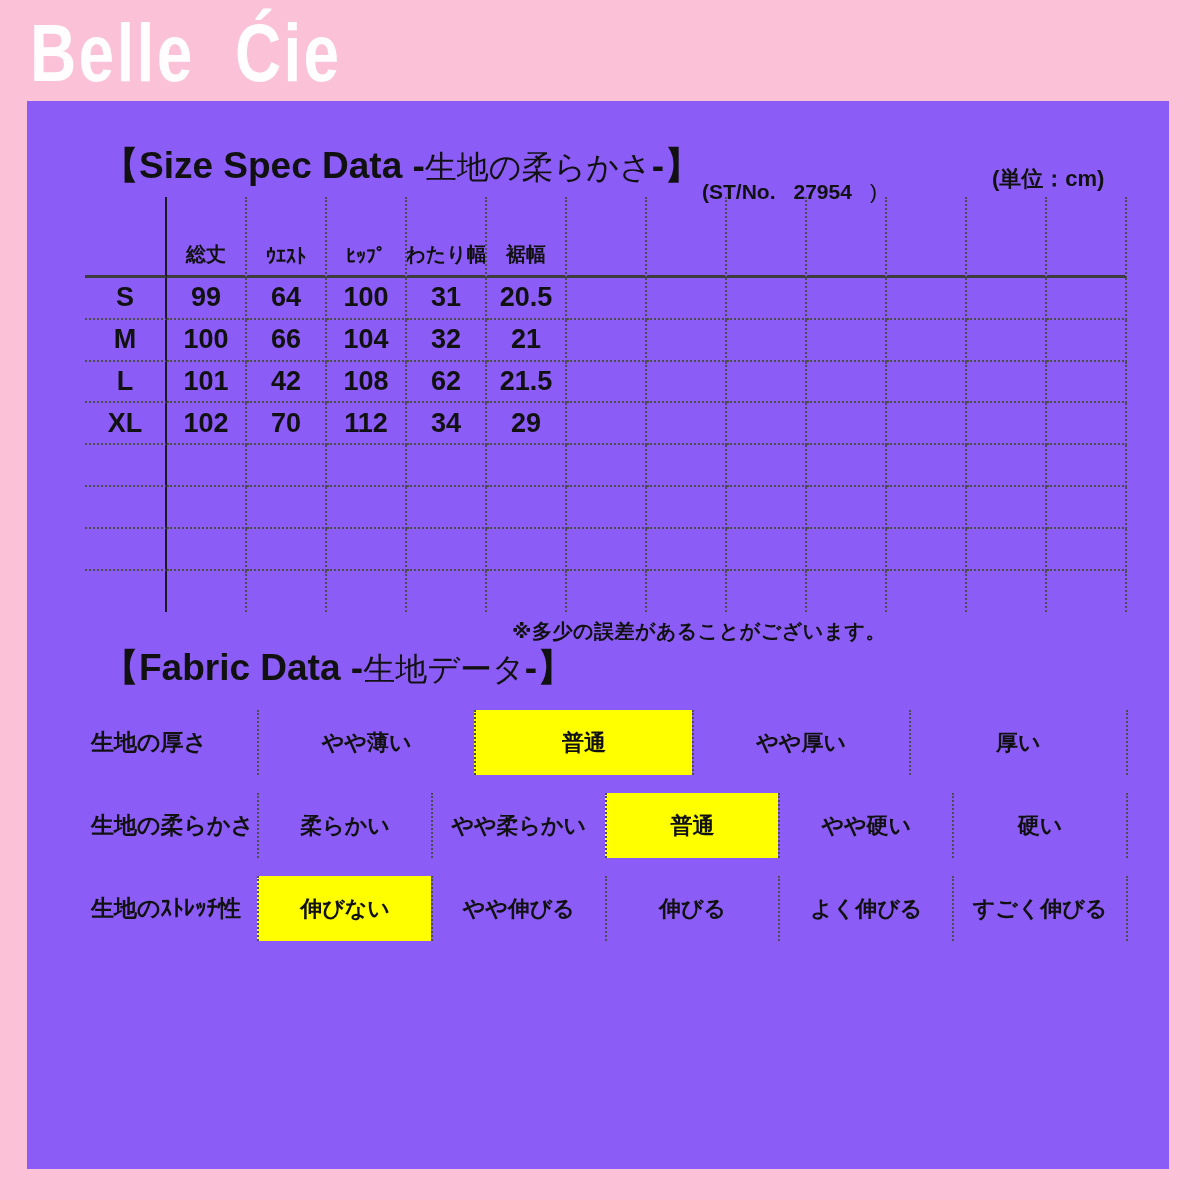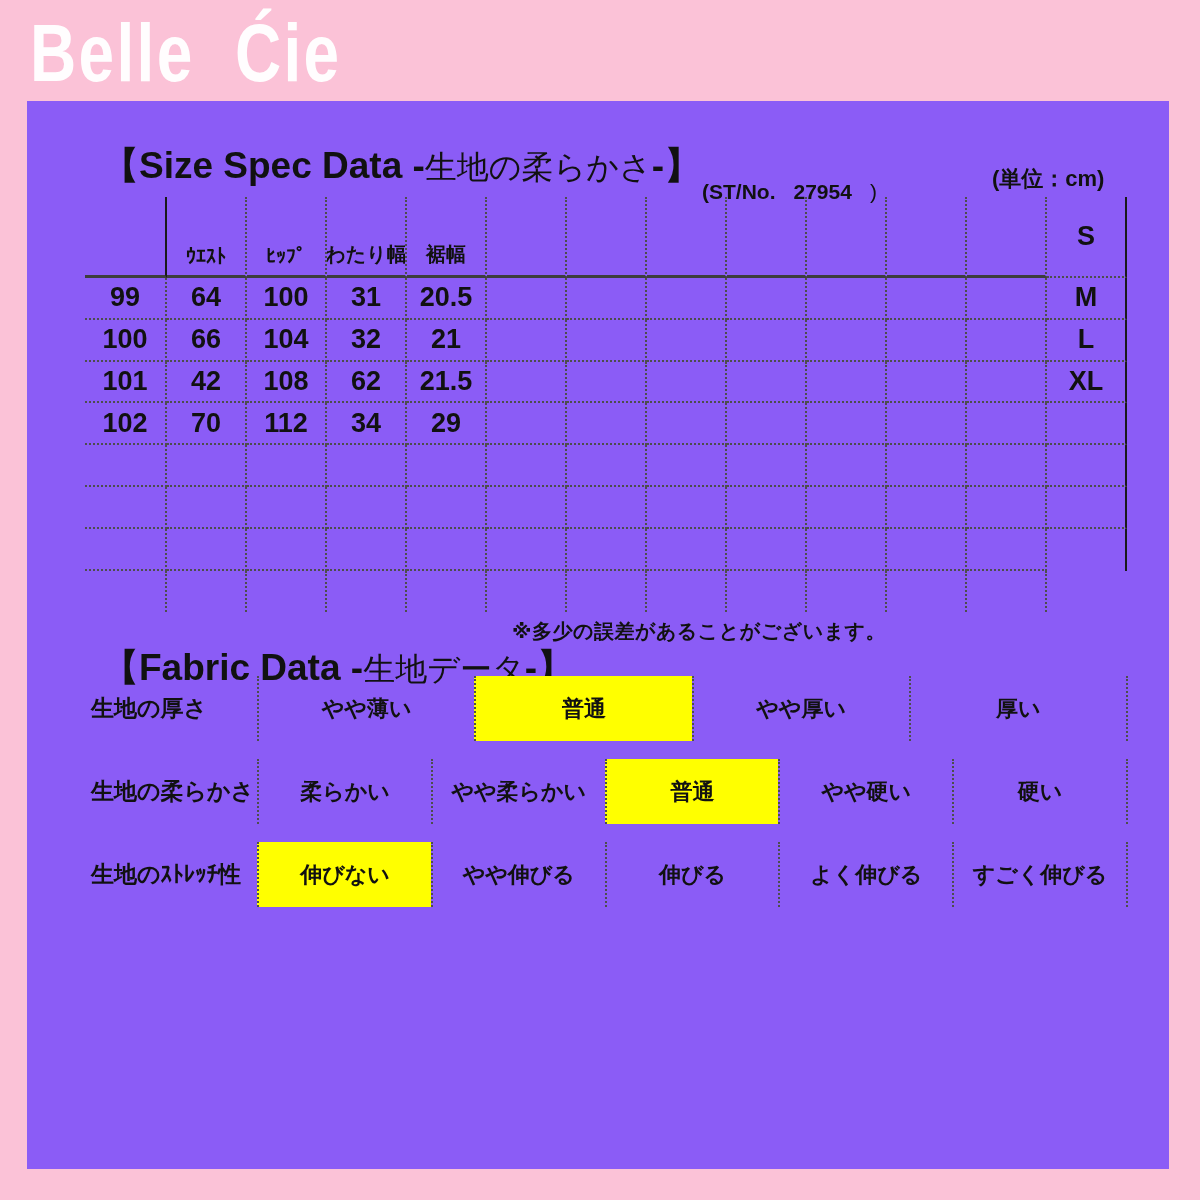--- a/index.html
+++ b/index.html
@@ -45,21 +45,21 @@
   .st-cell{display:flex;align-items:center;justify-content:center;box-sizing:border-box;overflow:hidden;}
   .b-solid-r{border-right:2px solid var(--line-dark);}
   .b-dot-r{border-right:2px dotted var(--line-dot);}
   .b-head-b{border-bottom:3px solid #3d3d3d;}
   .b-dot-b{border-bottom:2px dotted var(--line-dot);}
   .st-hdr{align-items:flex-end;padding-bottom:7px;font-weight:800;font-size:20px;white-space:nowrap;}
   .st-val,.st-size{font-weight:800;font-size:27px;}
   
   .note{position:absolute;left:512px;top:618px;font-size:20px;font-weight:700;letter-spacing:0.5px;white-space:nowrap;}
   
-  .fabric-table{position:absolute;left:85px;top:676px;width:1043px;}
+  .fabric-table{position:absolute;left:85px;top:710px;width:1043px;}
   .frow{display:flex;height:65px;margin-bottom:18px;}
   .flabel{width:172px;display:flex;align-items:center;font-weight:800;font-size:23px;padding-left:6px;box-sizing:border-box;white-space:nowrap;}
   .fopt{
     flex:1;display:flex;align-items:center;justify-content:center;
     font-weight:800;font-size:22px;border-left:2px dotted var(--line-dot);box-sizing:border-box;white-space:nowrap;
   }
   .fopt:last-child{border-right:2px dotted var(--line-dot);}
   .fopt.sel{background:var(--highlight-yellow);}
 </style>
 </head>
@@ -75,20 +75,21 @@
   <div class="logo">Belle Ćie</div>
 
   <div class="sec-title size-title"><span class="t-heavy">【Size Spec Data -</span><span class="t-jp">生地の柔らかさ</span><span class="t-heavy">-】</span></div>
 
   <div class="stno"><span>(ST/No.</span><span class="val">27954</span><span class="close">)</span></div>
 
   <div class="unit">(単位：cm)</div>
 
   <div id="size-table" class="size-table">
       <div class="st-cell b-solid-r b-head-b"></div>
+      <div class="st-cell b-dot-r b-head-b st-hdr">総丈</div>
       <div class="st-cell b-dot-r b-head-b st-hdr">ｳｴｽﾄ</div>
       <div class="st-cell b-dot-r b-head-b st-hdr">ﾋｯﾌﾟ</div>
       <div class="st-cell b-dot-r b-head-b st-hdr">わたり幅</div>
       <div class="st-cell b-dot-r b-head-b st-hdr">裾幅</div>
       <div class="st-cell b-dot-r b-head-b"></div>
       <div class="st-cell b-dot-r b-head-b"></div>
       <div class="st-cell b-dot-r b-head-b"></div>
       <div class="st-cell b-dot-r b-head-b"></div>
       <div class="st-cell b-dot-r b-head-b"></div>
       <div class="st-cell b-dot-r b-head-b"></div>

